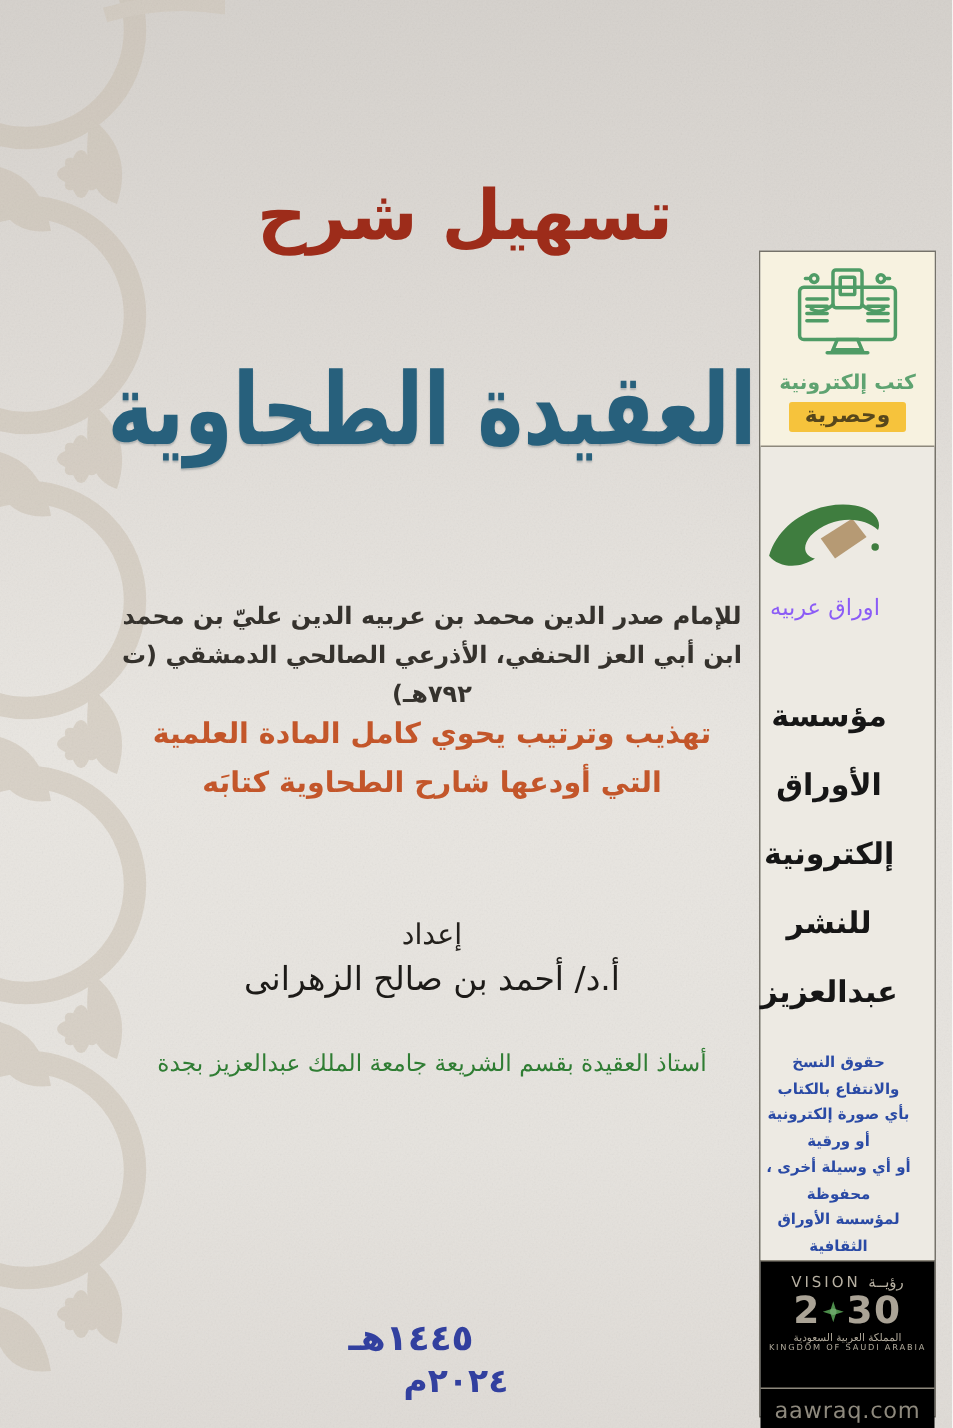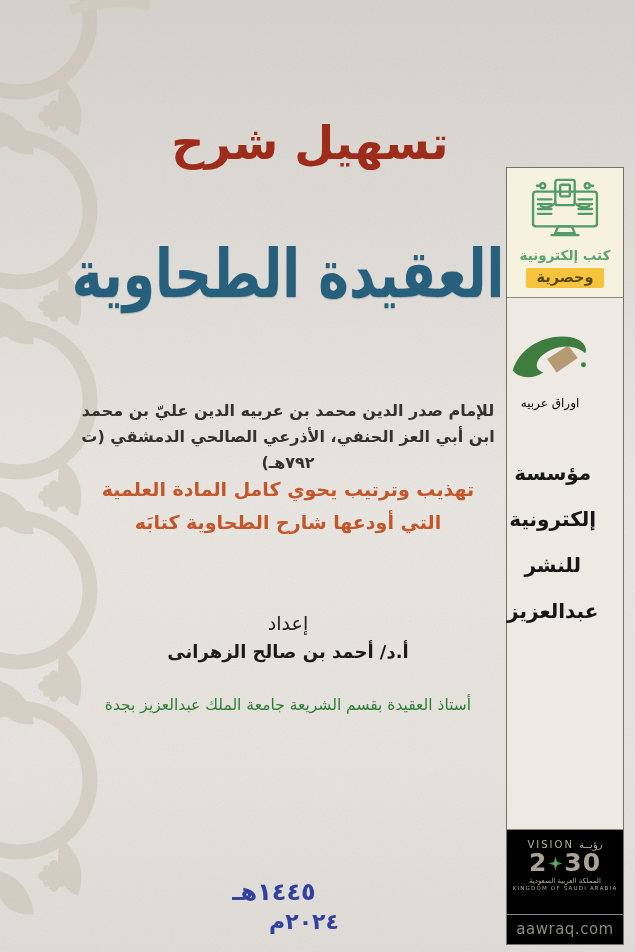--- a/index.html
+++ b/index.html
@@ -30,21 +30,21 @@
   .author-block{
     position:absolute; top:398px; width:100%;
     font-size:16px; font-weight:bold; color:#35322d; line-height:26px;
   }
   .subtitle-block{
     position:absolute; top:473px; width:100%;
     font-size:19px; font-weight:bold; color:#c3562a; line-height:33px;
   }
   .prepared-block{ position:absolute; top:612px; width:100%; }
   .prepared-label{ font-size:19px; color:#24211d; }
-  .preparer-name{ font-size:18px; font-weight:bold; color:#1d1b18; margin-top:7px; }
+  .preparer-name{ font-size:22px; font-weight:normal; color:#1d1b18; margin-top:7px; }
   .preparer-title{ font-size:15.5px; font-weight:normal; color:#2f7d33; margin-top:34px; }
 
   .dates-block{ position:absolute; top:878px; width:100%; color:#32409f; font-weight:bold; }
   .year-hijri{ font-size:24px; transform:translateX(-14px); }
   .year-greg{ font-size:22px; margin-top:3px; transform:translateX(16px); }
 
   
   .sidebar{
     position:absolute; left:506px; top:167px; width:118px; height:778px;
     background:#edeae3; border:1px solid #75726a;
@@ -53,21 +53,21 @@
   .card-top{
     width:100%; background:#f7f2e0; border-bottom:1px solid #8d887c;
     padding:10px 2px 9px; text-align:center;
   }
   .ebooks-label{ font-size:13.5px; font-weight:bold; color:#5ea371; margin-top:5px; }
   .exclusive-badge{
     display:inline-block; margin-top:5px; background:#f6c33c; color:#57471c;
     font-size:14.5px; font-weight:bold; padding:1px 10px 3px; border-radius:2px;
   }
   .awraq-block{ margin-top:30px; text-align:center; }
-  .awraq-label{ font-size:12px; color:#000000; margin-top:2px; }
+  .awraq-label{ font-size:15px; color:#8b5cf6; margin-top:2px; }
 
   .foundation-block{
     margin-top:40px; text-align:center; direction:rtl;
     font-size:20px; font-weight:bold; color:#161616; line-height:46px;
   }
   .copyright-block{
     margin-top:16px; width:104px; text-align:center; direction:rtl;
     font-size:10px; font-weight:bold; color:#2a4aa5; line-height:17.5px;
   }
   .card-bottom{
@@ -173,25 +173,32 @@
       <svg width="86" height="62" viewBox="0 0 90 64">
         <path d="M42,32 L64,18 L74,31 L52,46 Z" fill="#b69a74"></path>
         <path d="M6,44 C13,20 40,5 66,9 C78,11 85,19 82,26 C70,15 48,17 35,30 C29,37 30,44 38,46 C28,53 13,53 6,44 Z" fill="#3f7d3f"></path>
         <circle cx="80" cy="38" r="2.6" fill="#3f7d3f"></circle>
       </svg>
       <div class="awraq-label">اوراق عربيه</div>
     </div>
 
     <div class="foundation-block">
       <div>مؤسسة</div>
+      <div>الأوراق</div>
       <div>إلكترونية</div>
       <div>للنشر</div>
       <div>عبدالعزيز</div>
     </div>
 
+    <div class="copyright-block">
+      <div>حقوق النسخ والانتفاع بالكتاب</div>
+      <div>بأي صورة إلكترونية أو ورقية</div>
+      <div>أو أي وسيلة أخرى ، محفوظة</div>
+      <div>لمؤسسة الأوراق الثقافية</div>
+    </div>
 
     <div class="card-bottom">
       <div class="vision-row">
         <span class="vision-en">VISION</span>
         <span>رؤيــة</span>
       </div>
       <div class="vision-year">
         <span>2</span>
         <svg width="15" height="15" viewBox="0 0 15 15" style="margin:0 1px;">
           <path d="M7.5,0.5 L9.2,5.8 L14.5,7.5 L9.2,9.2 L7.5,14.5 L5.8,9.2 L0.5,7.5 L5.8,5.8 Z" fill="#4c8c4a"></path>

